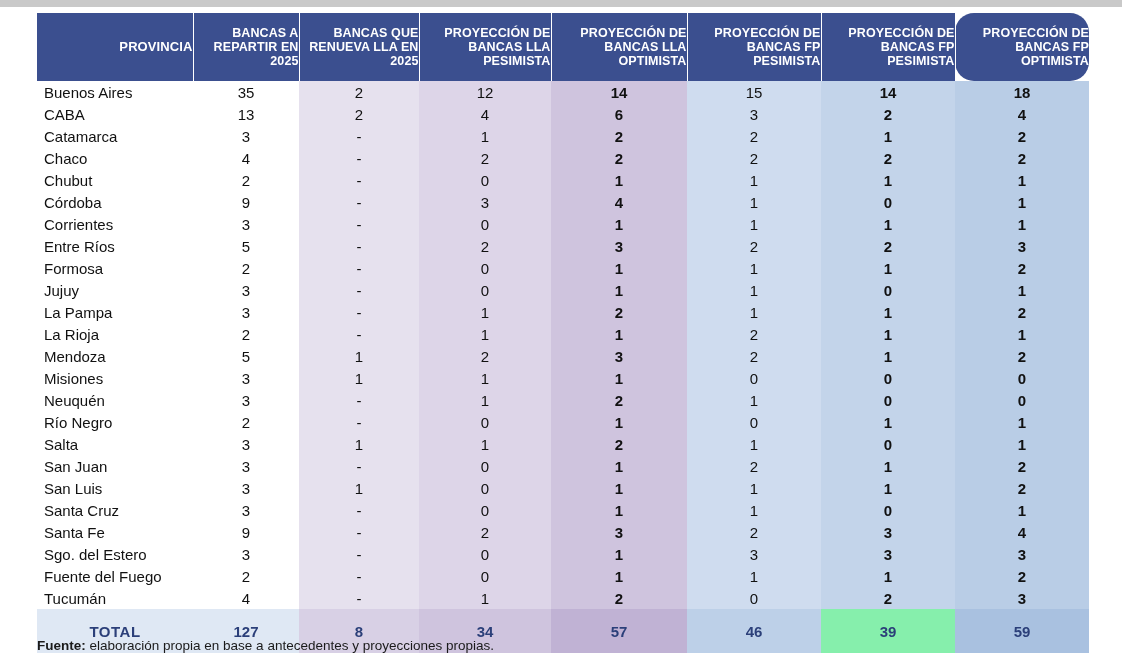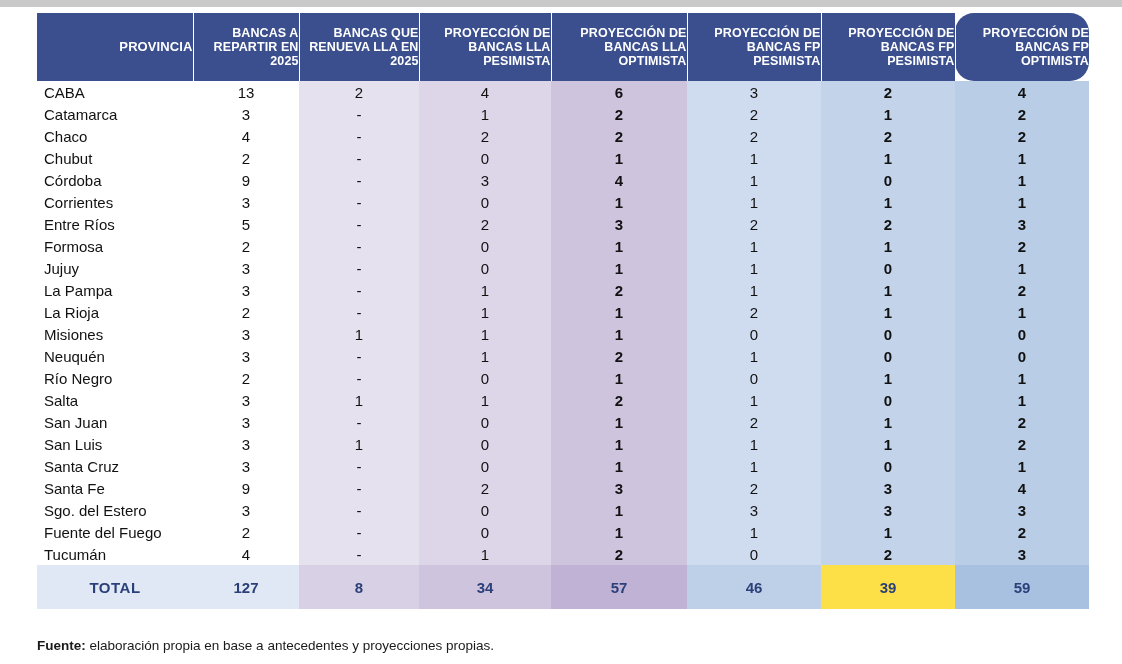--- a/index.html
+++ b/index.html
@@ -108,21 +108,21 @@
   tfoot td.total-label {
     background: #dfe8f4;
     color: #2b3f79;
     letter-spacing: 0.5px;
   }
   .tot-white { background: #dfe8f4; }
   .tot-lilac1 { background: #d8d0e5; }
   .tot-lilac2 { background: #cfc4de; }
   .tot-lilac3 { background: #c0b2d4; }
   .tot-blue1 { background: #bdd0e8; }
-  .tot-blue2 { background: #fde047; }
+  .tot-blue2 { background: #86efac; }
   .tot-blue3 { background: #a9c1e0; }
 
   .source {
     position: absolute;
     left: 37px;
     top: 638px;
     font-size: 13.5px;
     color: #1a1a1a;
   }
   .source b { font-weight: bold; }
@@ -153,20 +153,30 @@
           <th>BANCAS QUE RENUEVA LLA EN 2025</th>
           <th>PROYECCIÓN DE BANCAS LLA PESIMISTA</th>
           <th>PROYECCIÓN DE BANCAS LLA OPTIMISTA</th>
           <th>PROYECCIÓN DE BANCAS FP PESIMISTA</th>
           <th>PROYECCIÓN DE BANCAS FP PESIMISTA</th>
           <th class="last">PROYECCIÓN DE BANCAS FP OPTIMISTA</th>
         </tr>
       </thead>
       <tbody id="tbody">
           <tr>
+            <td class="prov">Buenos Aires</td>
+            <td class="tint-white">35</td>
+            <td class="tint-lilac1">2</td>
+            <td class="tint-lilac2">12</td>
+            <td class="tint-lilac3 bold">14</td>
+            <td class="tint-blue1">15</td>
+            <td class="tint-blue2 bold">14</td>
+            <td class="tint-blue3 bold">18</td>
+          </tr>
+          <tr>
             <td class="prov">CABA</td>
             <td class="tint-white">13</td>
             <td class="tint-lilac1">2</td>
             <td class="tint-lilac2">4</td>
             <td class="tint-lilac3 bold">6</td>
             <td class="tint-blue1">3</td>
             <td class="tint-blue2 bold">2</td>
             <td class="tint-blue3 bold">4</td>
           </tr>
           <tr>
@@ -261,20 +271,30 @@
           </tr>
           <tr>
             <td class="prov">La Rioja</td>
             <td class="tint-white">2</td>
             <td class="tint-lilac1">-</td>
             <td class="tint-lilac2">1</td>
             <td class="tint-lilac3 bold">1</td>
             <td class="tint-blue1">2</td>
             <td class="tint-blue2 bold">1</td>
             <td class="tint-blue3 bold">1</td>
+          </tr>
+          <tr>
+            <td class="prov">Mendoza</td>
+            <td class="tint-white">5</td>
+            <td class="tint-lilac1">1</td>
+            <td class="tint-lilac2">2</td>
+            <td class="tint-lilac3 bold">3</td>
+            <td class="tint-blue1">2</td>
+            <td class="tint-blue2 bold">1</td>
+            <td class="tint-blue3 bold">2</td>
           </tr>
           <tr>
             <td class="prov">Misiones</td>
             <td class="tint-white">3</td>
             <td class="tint-lilac1">1</td>
             <td class="tint-lilac2">1</td>
             <td class="tint-lilac3 bold">1</td>
             <td class="tint-blue1">0</td>
             <td class="tint-blue2 bold">0</td>
             <td class="tint-blue3 bold">0</td>

